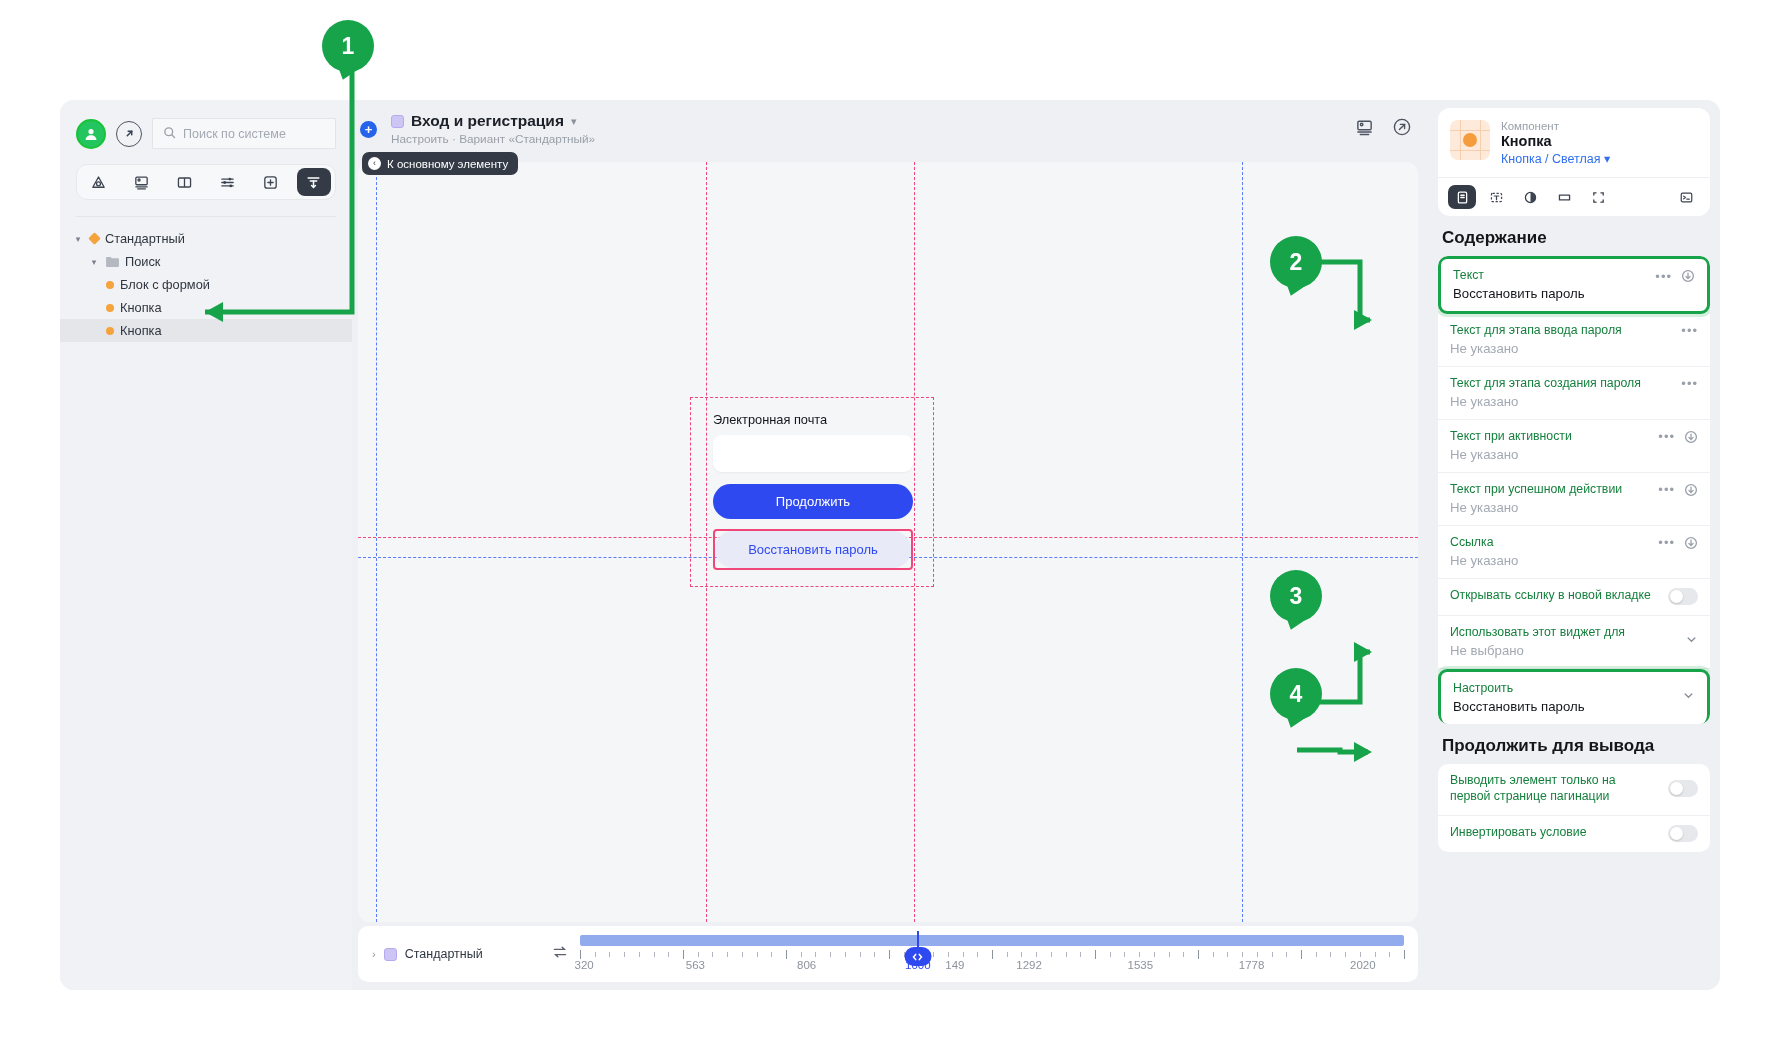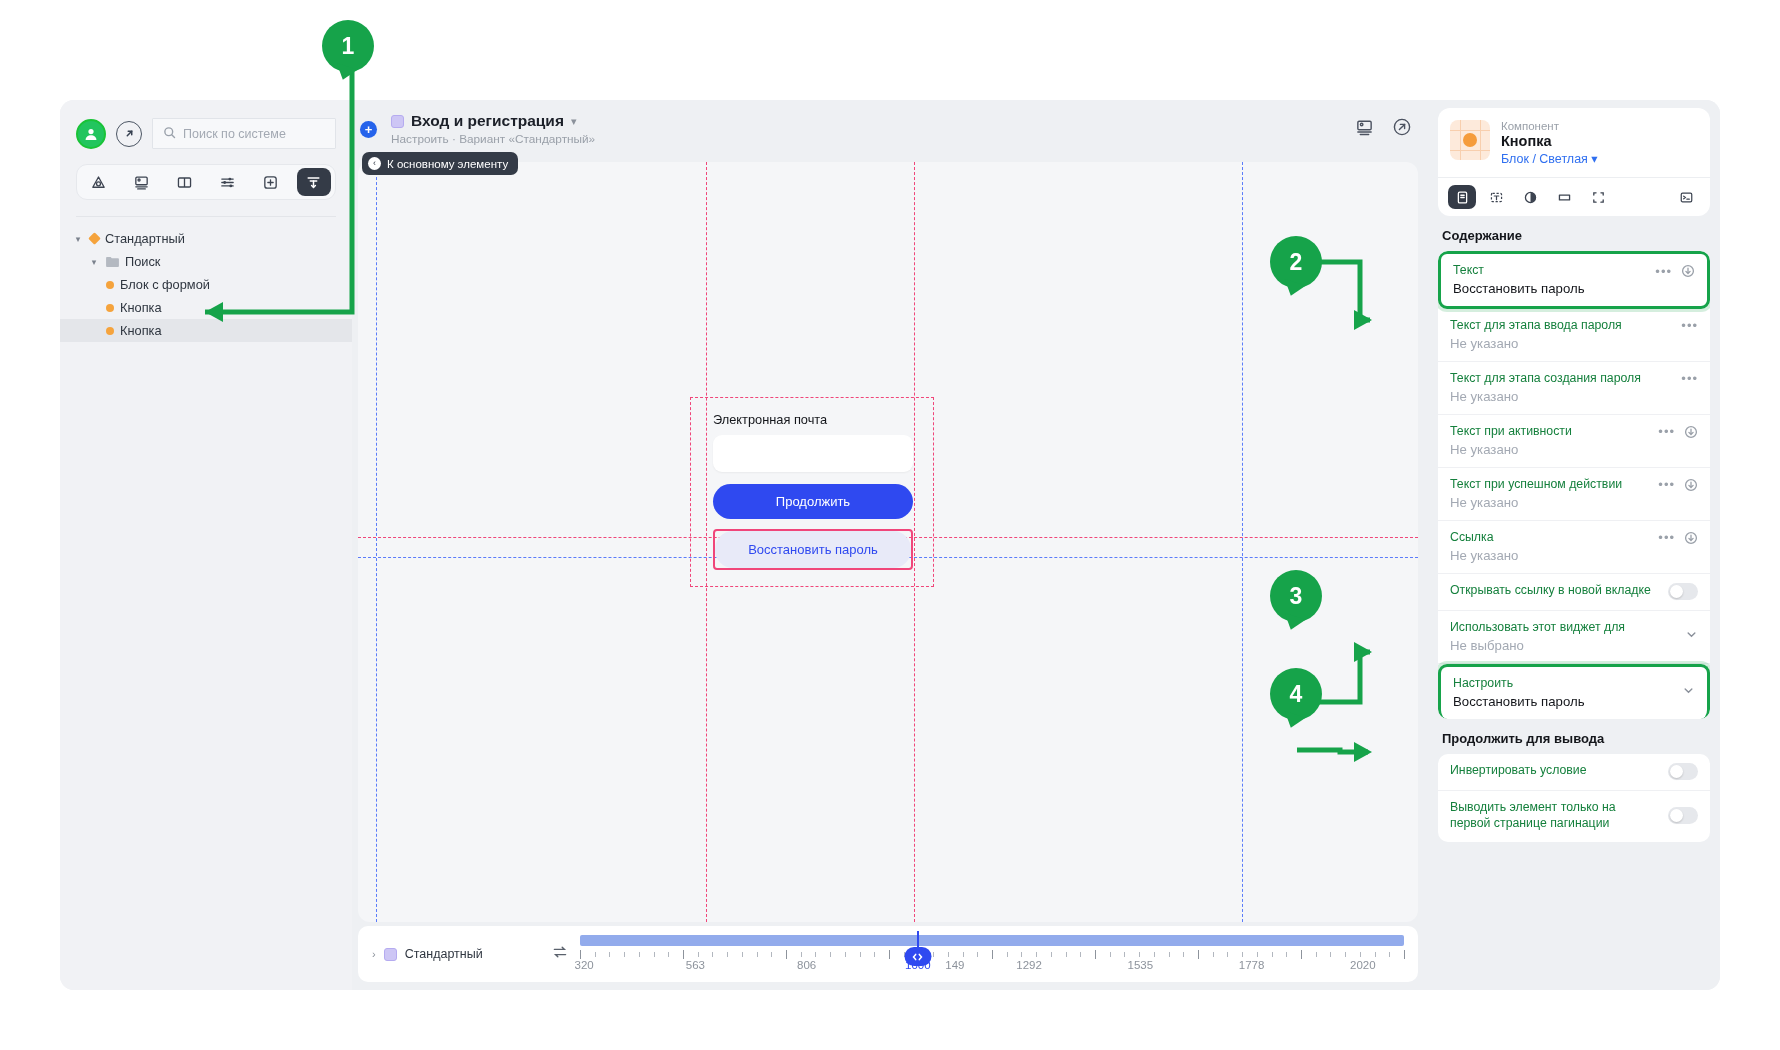--- a/index.html
+++ b/index.html
@@ -311,21 +311,21 @@
   }
   .rp-tab {
     width: 28px; height: 24px; border-radius: 7px;
     display: flex; align-items: center; justify-content: center;
     color: #3d4451;
   }
   .rp-tab.active { background: #343b47; color: #ffffff; }
   .rp-tab.far { margin-left: auto; }
 
   .rp-section-title {
-    font-size: 13px; font-weight: bold; color: #14161b;
+    font-size: 17px; font-weight: bold; color: #14161b;
     padding: 12px 4px 8px 4px;
   }
   .rp-list { background: #ffffff; border-radius: 10px; overflow: hidden; }
   .rp-item {
     padding: 9px 12px 10px 12px;
     border-bottom: 1px solid #eff0f3;
     position: relative;
   }
   .rp-item:last-child { border-bottom: none; }
   .rp-item-top {
@@ -644,21 +644,21 @@
             <span class="gl-v" style="left:10px"></span>
               <span class="gl-v" style="left:30px"></span>
             <span class="gl-h" style="top:10px"></span>
               <span class="gl-h" style="top:30px"></span>
             <span class="circ"></span>
           </div>
           <div>
             <div class="rp-kicker">Компонент</div>
             <div class="rp-name">Кнопка</div>
             <div class="rp-variant">
-              <span>Блок / Светлая</span> <span>▾</span>
+              <span>Кнопка / Светлая</span> <span>▾</span>
             </div>
           </div>
         </div>
         <div class="rp-tabs">
           <div class="rp-tab active">
             <svg width="15" height="15" viewBox="0 0 16 16" fill="none" stroke="currentColor" stroke-width="1.4">
                 <rect x="3.6" y="2.2" width="8.8" height="11.6" rx="1.4"></rect>
                 <path d="M6.2 5.6h3.6M6.2 8h3.6" stroke-linecap="round"></path>
               </svg>
           </div>
@@ -811,27 +811,27 @@
                 </svg></span>
           </div>
         </div>
       </div>
 
       <div class="rp-section-title">Продолжить для вывода</div>
 
       <div class="rp-list">
         <div class="rp-item">
           <div class="rp-row-flex">
-            <div class="rp-label">Инвертировать условие</div>
+            <div class="rp-label" style="max-width:195px">Выводить элемент только на первой странице пагинации</div>
             <div class="toggle"></div>
           </div>
         </div>
         <div class="rp-item">
           <div class="rp-row-flex">
-            <div class="rp-label" style="max-width:195px">Выводить элемент только на первой странице пагинации</div>
+            <div class="rp-label">Инвертировать условие</div>
             <div class="toggle"></div>
           </div>
         </div>
       </div>
     </div>
   </div>
 
   <svg class="anno-svg">
     <path d="M352 72 L352 312 L205 312" stroke="#16a34a" stroke-width="5" fill="none"></path>
     <path d="M205 312 l18 -10 l0 20 z" fill="#16a34a"></path>

